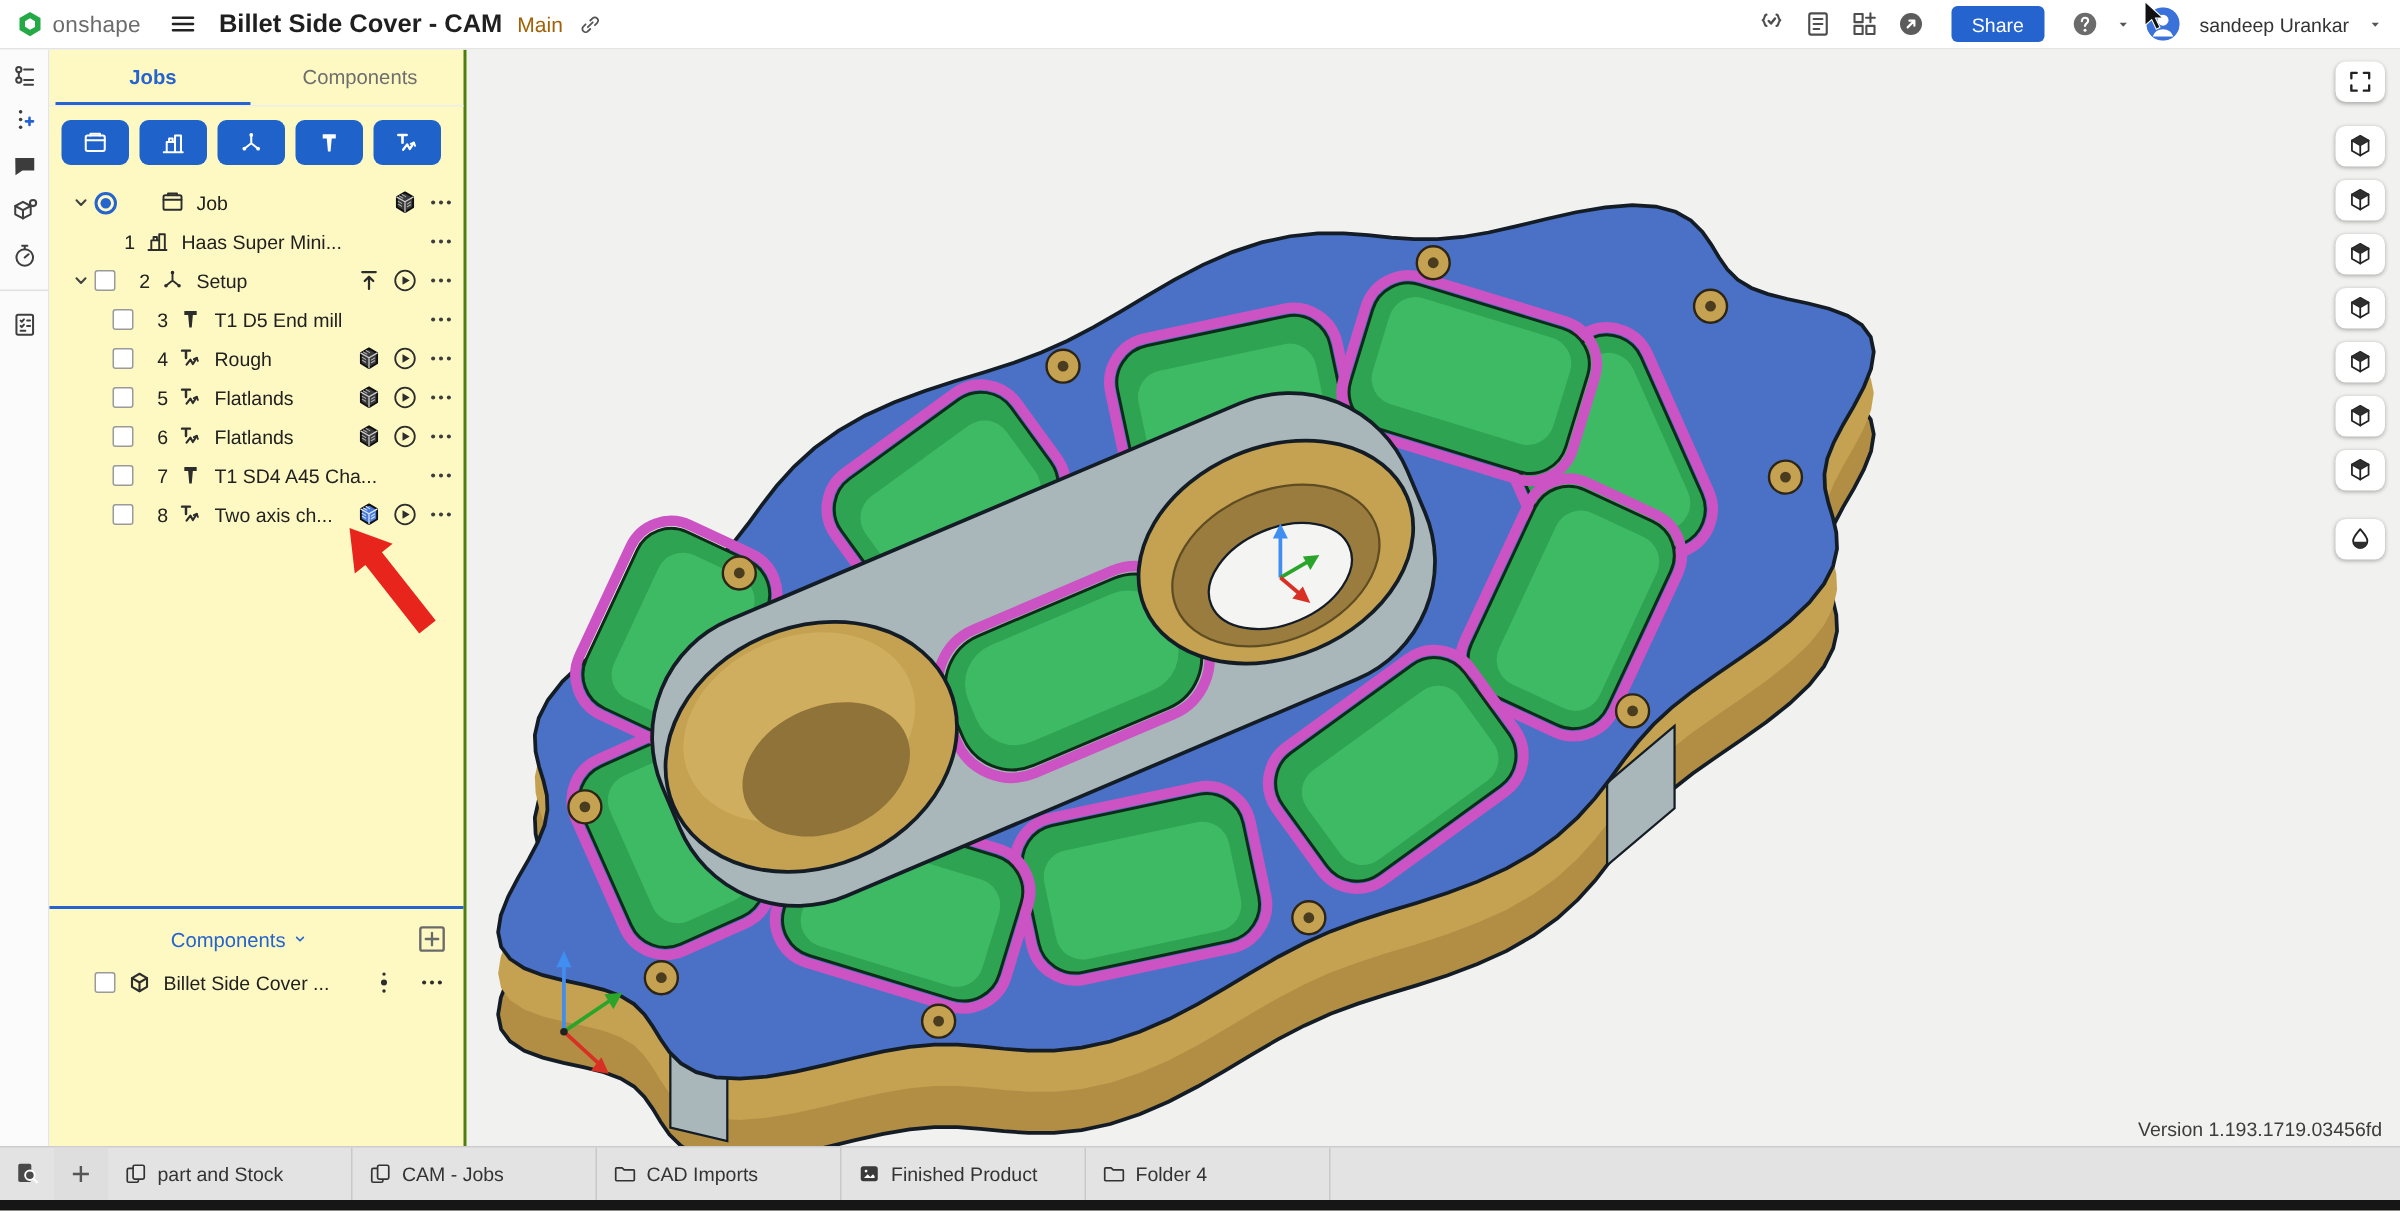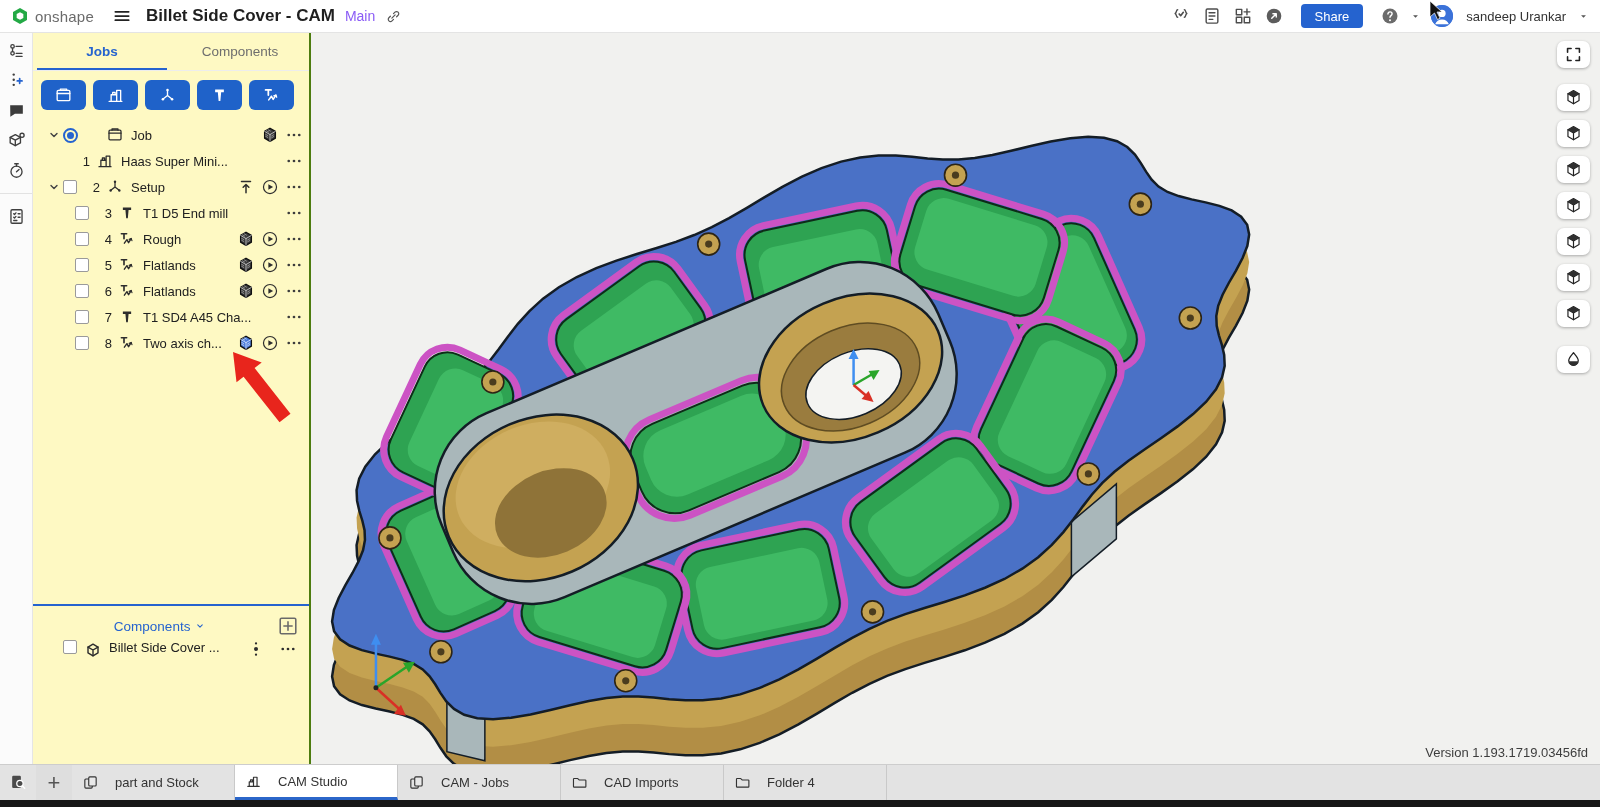--- a/index.html
+++ b/index.html
@@ -8,21 +8,21 @@
   .icn { display:inline-flex; align-items:center; justify-content:center; }
   .icn svg { width:100%; height:100%; }
 
   
   .topbar { position:absolute; top:0; left:0; right:0; height:33px; background:#fff;
     border-bottom:1px solid #e4e4e4; display:flex; align-items:center; padding:13px 10px; z-index:30; }
   .logo-mark { width:20px; height:20px; margin-right:5px; }
   .logo-word { font-size:15px; color:#6b6b6b; letter-spacing:.2px; margin-right:18px; }
   .hamburger { width:20px; height:20px; color:#222; margin-right:14px; cursor:pointer; }
   .doc-title { font-size:17px; font-weight:700; color:#1f1f1f; margin-right:10px; white-space:nowrap; }
-  .workspace { font-size:14px; color:#8b5cf6; margin-right:10px; }
+  .workspace { font-size:14px; color:#a16207; margin-right:10px; }
   .link-icn { width:17px; height:17px; color:#555; }
   .topbar-right { margin-left:auto; display:flex; align-items:center; gap:9px; }
   .tb-icn { width:20px; height:20px; color:#4d4d4d; cursor:pointer; }
   .share-btn { background:#2563cf; color:#fff; font-size:13px; border:none; border-radius:4px;
     height:24px; padding:0 14px; margin:0 8px; cursor:pointer; }
   .caret-icn { width:13px; height:13px; color:#555; }
   .avatar { width:22px; height:22px; border-radius:50%; background:#3b72d9; overflow:hidden; }
   .user-name { font-size:13px; color:#333; margin:0 2px 0 4px; }
 
   
@@ -61,21 +61,21 @@
   .row-actions { display:flex; align-items:center; gap:6px; margin-left:4px; }
   .act { width:18px; height:18px; color:#2d2d2d; cursor:pointer; }
   .act.kebab { color:#3c3c3c; }
   .simcube.selected { filter:none; }
 
   .components { border-top:2px solid #2563cf; min-height:160px; padding-top:6px; }
   .comp-head { display:flex; align-items:center; height:28px; padding:0 10px; }
   .comp-title { flex:1; text-align:center; color:#2563cf; font-size:13.5px; cursor:pointer; }
   .comp-title .icn { width:12px; height:12px; color:#2563cf; vertical-align:-1px; }
   .comp-add { width:22px; height:22px; color:#6a6a6a; cursor:pointer; }
-  .crow { height:30px; display:flex; align-items:flex-start; font-size:13px; color:#212121;
+  .crow { height:30px; display:flex; align-items:center; font-size:13px; color:#212121;
     padding:0 12px 0 30px; }
   .crow .cell-icn { width:20px; height:20px; margin:0 6px; }
   .crow .row-actions { gap:14px; }
 
   
   .viewport { flex:1; position:relative; background:#f1f1ef; overflow:hidden; }
   .part-svg { position:absolute; inset:0; width:100%; height:100%; }
   .view-col { position:absolute; top:8px; right:10px; display:flex; flex-direction:column;
     gap:9px; align-items:center; z-index:5; }
   .vbtn { width:33px; height:27px; background:#fff; border:none; border-radius:7px;
@@ -86,21 +86,21 @@
   .vbtn.last { margin-top:10px; }
   .version { position:absolute; right:12px; bottom:4px; font-size:13px; color:#3d3d3d; }
 
   
   .bottombar { position:absolute; left:0; right:0; bottom:0; height:43px; z-index:30; }
   .tabs-row { height:36px; background:#e3e3e3; border-top:1px solid #cdcdcd; display:flex; }
   .lead-tile { width:36px; display:flex; align-items:center; justify-content:center;
     color:#444; cursor:pointer; }
   .lead-tile .icn { width:19px; height:19px; }
   .plus-tile { font-size:22px; color:#555; background:#dedede; }
-  .doc-tab { width:163px; display:flex; align-items:center; gap:16px; padding:0 10px;
+  .doc-tab { width:163px; display:flex; align-items:center; gap:6px; padding:0 10px;
     font-size:13px; color:#333; border-right:1px solid #c9c9c9; cursor:pointer;
     white-space:nowrap; overflow:hidden; }
   .doc-tab .icn { width:17px; height:17px; flex:none; color:#333; }
   .doc-tab.active { background:#fff; border-bottom:3px solid #2b66c9; font-weight:400; }
   .black-strip { height:7px; background:#161616; }
 
   
   .overlay { position:absolute; inset:0; width:1600px; height:807px;
     pointer-events:none; z-index:60; }
 </style>
@@ -790,44 +790,46 @@
       <div class="lead-tile plus-tile">+</div>
       <div class="doc-tab">
         <span class="icn ">
           <svg viewBox="0 0 24 24" fill="none" stroke="currentColor" stroke-width="1.7" stroke-linecap="round" stroke-linejoin="round">
             <rect x="4" y="7" width="10.5" height="13" rx="1.5" stroke-width="1.6"></rect>
             <rect x="9.5" y="4" width="10.5" height="13" rx="1.5" stroke-width="1.6" fill="#e9e9e9"></rect>
           </svg>
         </span>
         <span>part and Stock</span>
       </div>
-      <div class="doc-tab active">
-        <span class="icn ">
-          <svg viewBox="0 0 24 24" fill="none" stroke="currentColor" stroke-width="1.7" stroke-linecap="round" stroke-linejoin="round">
-            <path d="M4 19h16M6 19v-6.5h6V19M12 12.5V6h5V19M7.8 12.5V9.8h2.8v2.7" stroke-width="1.7"></path>
-          </svg>
-        </span>
-        <span>CAM Studio</span>
-      </div>
       <div class="doc-tab">
         <span class="icn ">
           <svg viewBox="0 0 24 24" fill="none" stroke="currentColor" stroke-width="1.7" stroke-linecap="round" stroke-linejoin="round">
             <rect x="4" y="7" width="10.5" height="13" rx="1.5" stroke-width="1.6"></rect>
             <rect x="9.5" y="4" width="10.5" height="13" rx="1.5" stroke-width="1.6" fill="#e9e9e9"></rect>
           </svg>
         </span>
         <span>CAM - Jobs</span>
       </div>
       <div class="doc-tab">
         <span class="icn ">
           <svg viewBox="0 0 24 24" fill="none" stroke="currentColor" stroke-width="1.7" stroke-linecap="round" stroke-linejoin="round">
             <path d="M3.5 7.3c0-.5.4-.9.9-.9h5.1l2 2h8.6c.5 0 .9.4.9.9v8.4c0 .5-.4.9-.9.9H4.4c-.5 0-.9-.4-.9-.9z" stroke-width="1.6"></path>
           </svg>
         </span>
         <span>CAD Imports</span>
+      </div>
+      <div class="doc-tab">
+        <span class="icn ">
+          <svg viewBox="0 0 24 24" fill="none" stroke="currentColor" stroke-width="1.7" stroke-linecap="round" stroke-linejoin="round">
+            <rect x="4" y="5" width="16" height="14" rx="2.5" fill="#3a3a3a" stroke="none"></rect>
+            <path d="M7 16l3.5-3.5 2.5 2.5 2.5-2.5 1.5 1.5V16z" fill="#fff" stroke="none"></path>
+            <circle cx="9" cy="9.5" r="1.3" fill="#fff" stroke="none"></circle>
+          </svg>
+        </span>
+        <span>Finished Product</span>
       </div>
       <div class="doc-tab">
         <span class="icn ">
           <svg viewBox="0 0 24 24" fill="none" stroke="currentColor" stroke-width="1.7" stroke-linecap="round" stroke-linejoin="round">
             <path d="M3.5 7.3c0-.5.4-.9.9-.9h5.1l2 2h8.6c.5 0 .9.4.9.9v8.4c0 .5-.4.9-.9.9H4.4c-.5 0-.9-.4-.9-.9z" stroke-width="1.6"></path>
           </svg>
         </span>
         <span>Folder 4</span>
       </div>
     </div>

